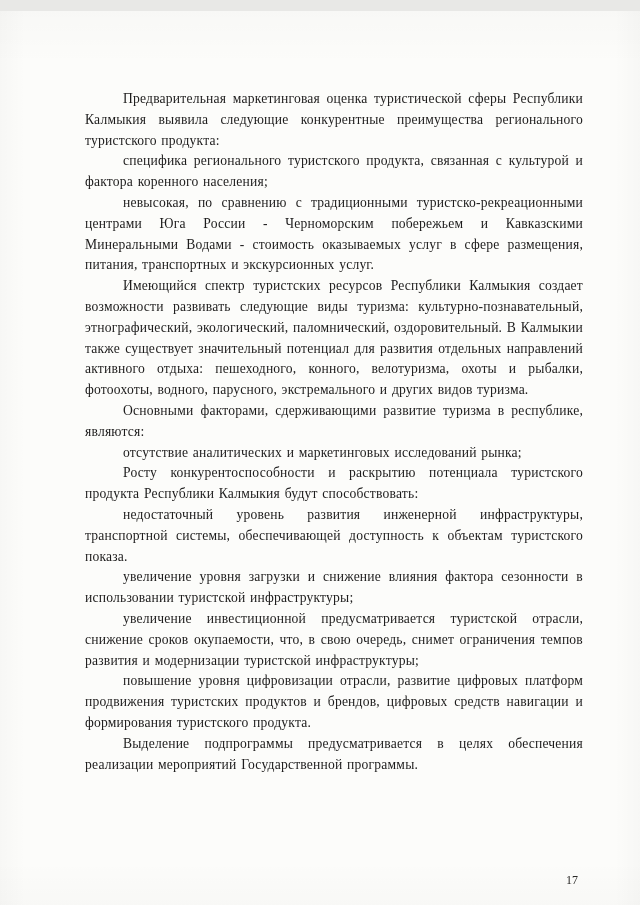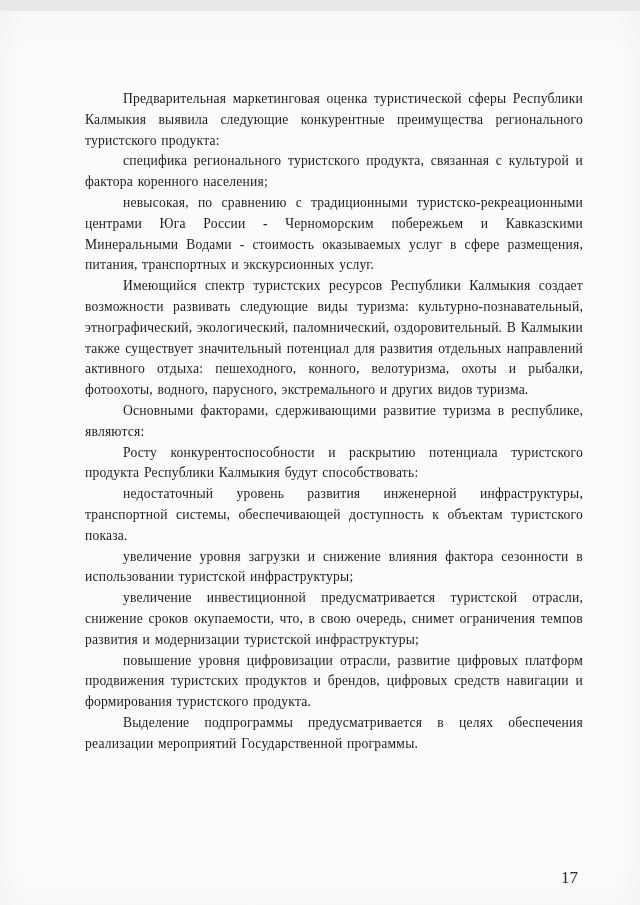--- a/index.html
+++ b/index.html
@@ -35,33 +35,34 @@
     margin: 0;
     padding: 0;
     text-indent: 38px;
     word-spacing: 1px;
   }
   .page-number {
     position: absolute;
     right: 62px;
     bottom: 28px;
     color: #2a2927;
-    font-size: 17px;
+    font-size: 12px;
   }
 </style>
 </head>
 <body>
 
 <div class="page">
   <div class="text-block">
     <p>Предварительная маркетинговая оценка туристической сферы Республики Калмыкия выявила следующие конкурентные преимущества регионального туристского продукта:</p>
     <p>специфика регионального туристского продукта, связанная с культурой и фактора коренного населения;</p>
     <p>невысокая, по сравнению с традиционными туристско-рекреационными центрами Юга России - Черноморским побережьем и Кавказскими Минеральными Водами  - стоимость оказываемых услуг в сфере размещения, питания, транспортных и экскурсионных услуг.</p>
     <p>Имеющийся спектр туристских ресурсов Республики Калмыкия создает возможности развивать следующие виды туризма: культурно-познавательный, этнографический, экологический, паломнический, оздоровительный. В Калмыкии также существует значительный потенциал для развития отдельных направлений активного отдыха: пешеходного, конного, велотуризма, охоты и рыбалки, фотоохоты, водного, парусного, экстремального и других видов туризма.</p>
     <p>Основными факторами, сдерживающими развитие туризма в республике, являются:</p>
+    <p>отсутствие аналитических и маркетинговых исследований рынка;</p>
     <p>Росту конкурентоспособности и раскрытию потенциала туристского продукта Республики Калмыкия будут способствовать:</p>
     <p>недостаточный уровень развития инженерной инфраструктуры, транспортной системы, обеспечивающей доступность к объектам туристского показа.</p>
     <p>увеличение уровня загрузки и снижение влияния фактора сезонности в использовании туристской инфраструктуры;</p>
     <p>увеличение инвестиционной предусматривается туристской отрасли, снижение сроков окупаемости, что, в свою очередь, снимет ограничения темпов развития и модернизации туристской инфраструктуры;</p>
     <p>повышение уровня цифровизации отрасли, развитие цифровых платформ продвижения туристских продуктов и брендов, цифровых средств навигации и формирования туристского продукта.</p>
     <p>Выделение подпрограммы предусматривается в целях обеспечения реализации мероприятий Государственной программы.</p>
   </div>
   <div class="page-number">17</div>
 </div>
 

